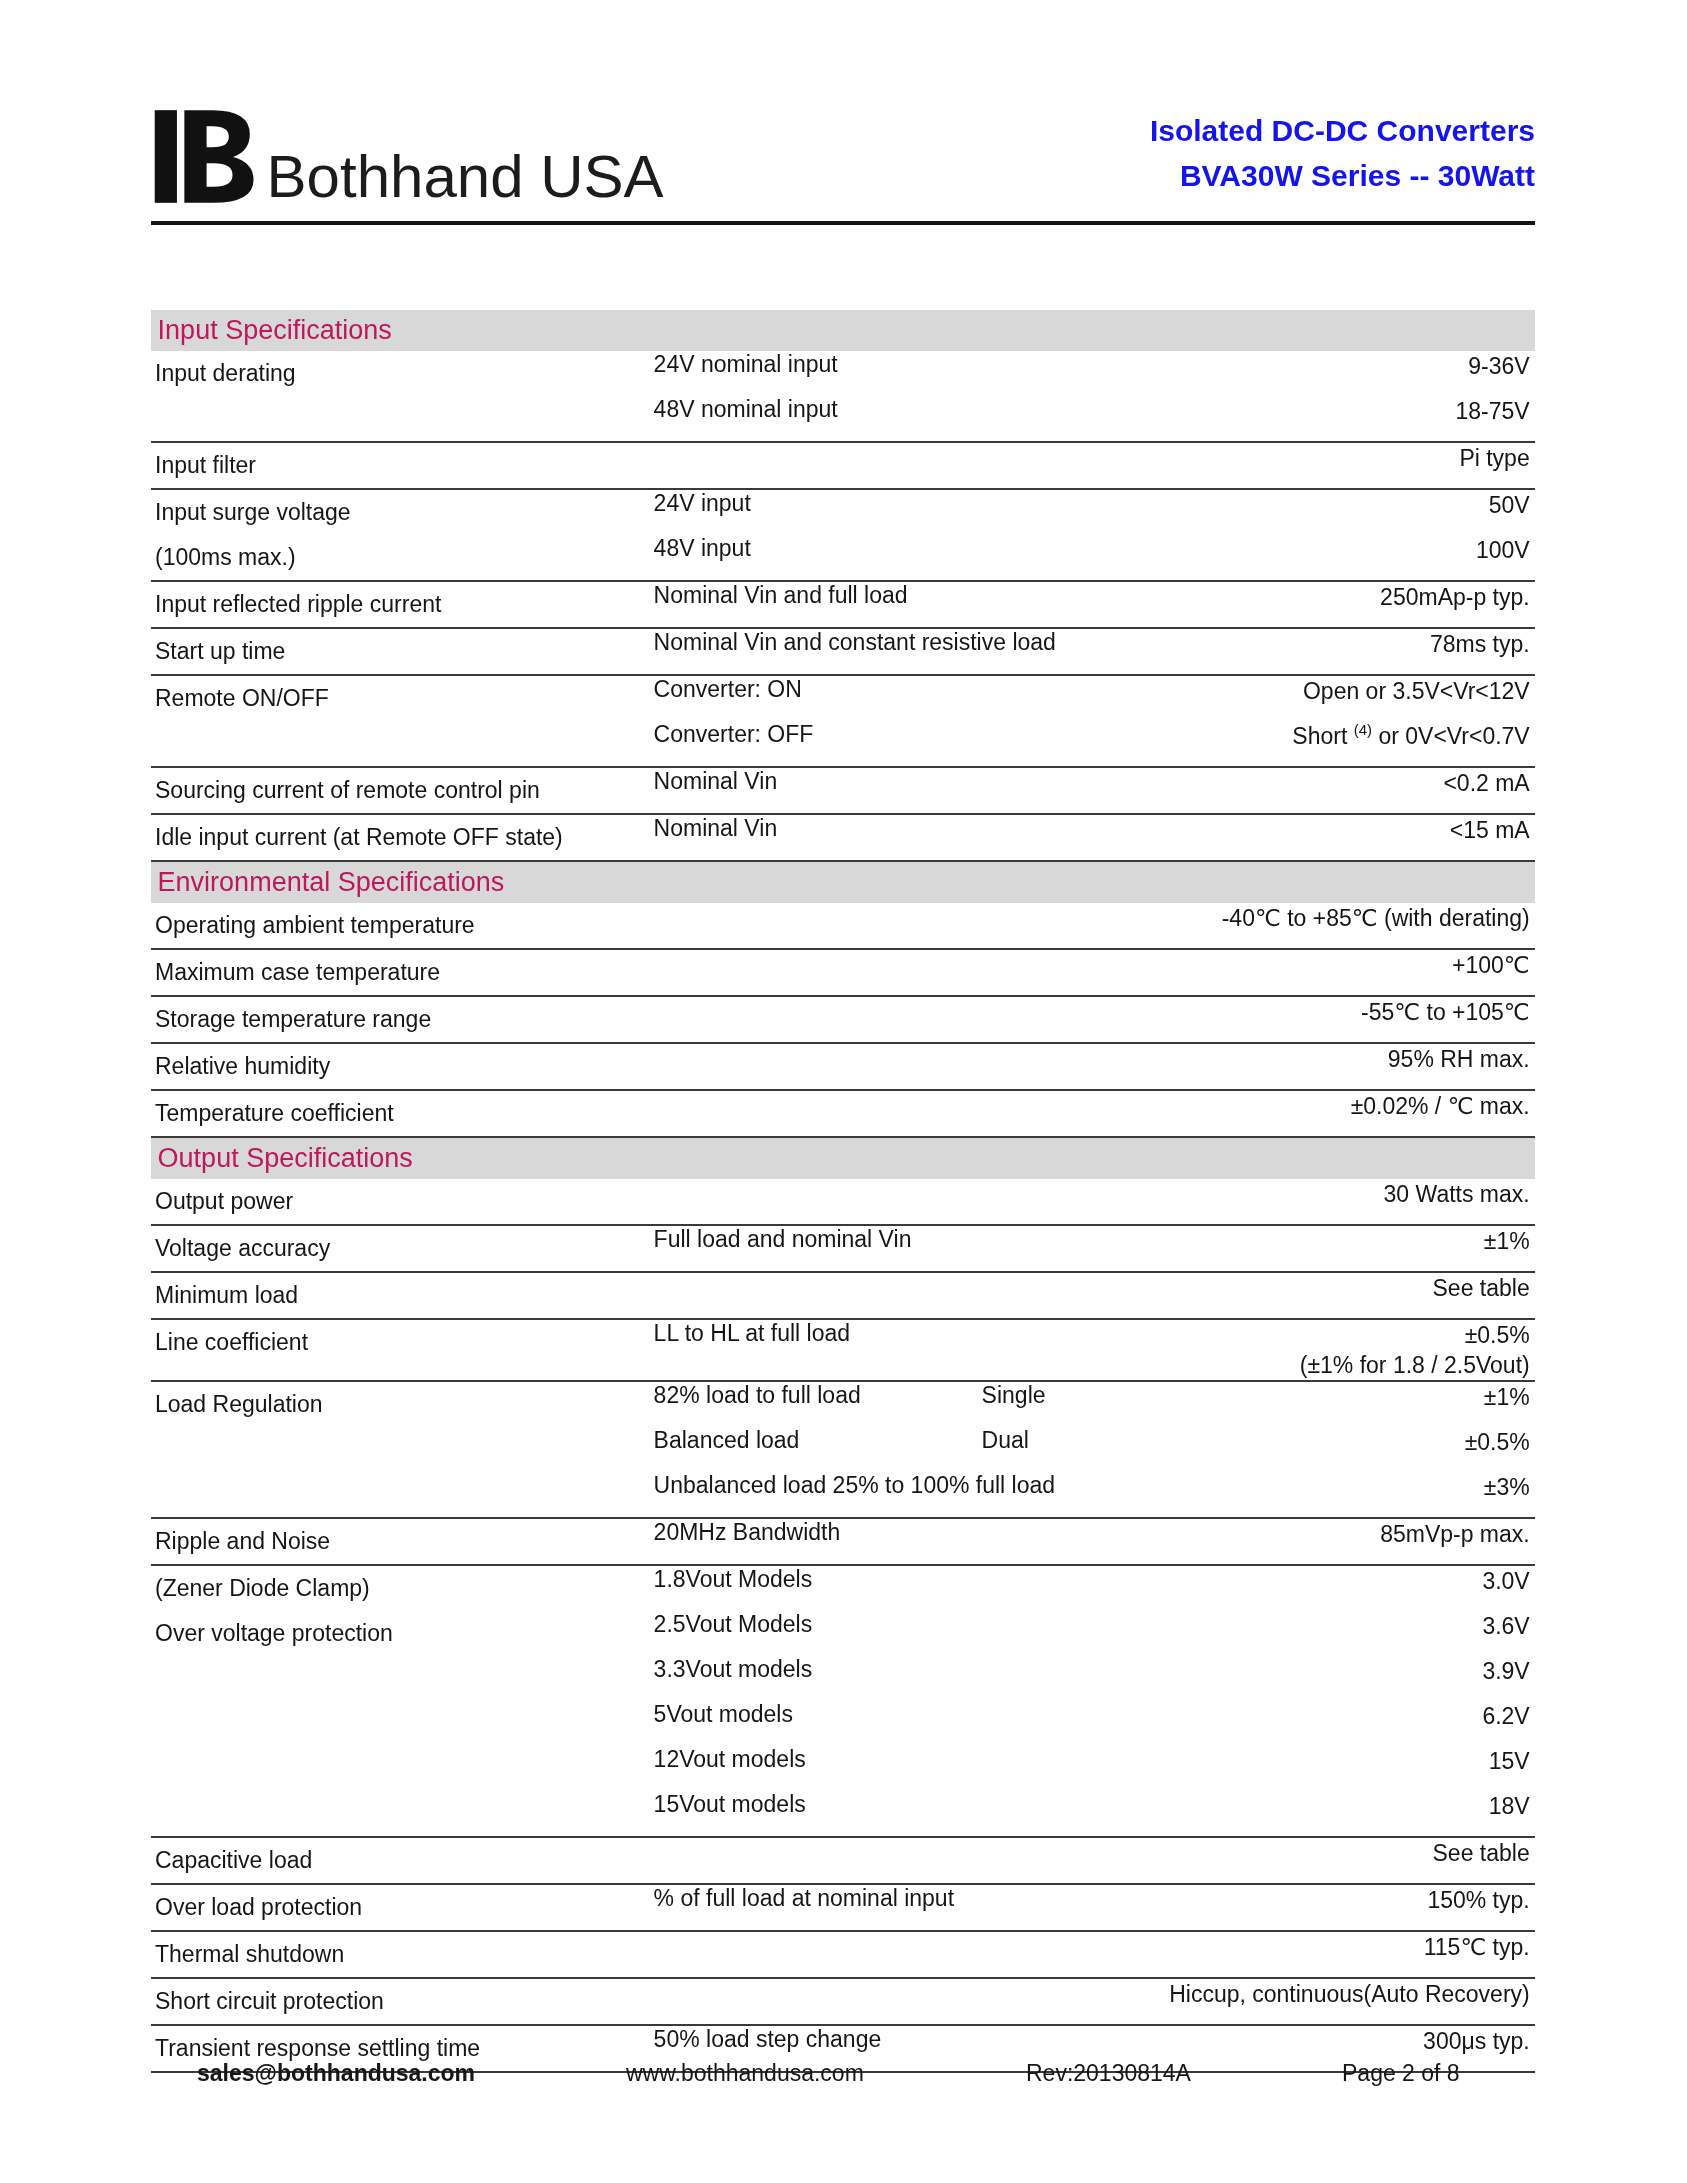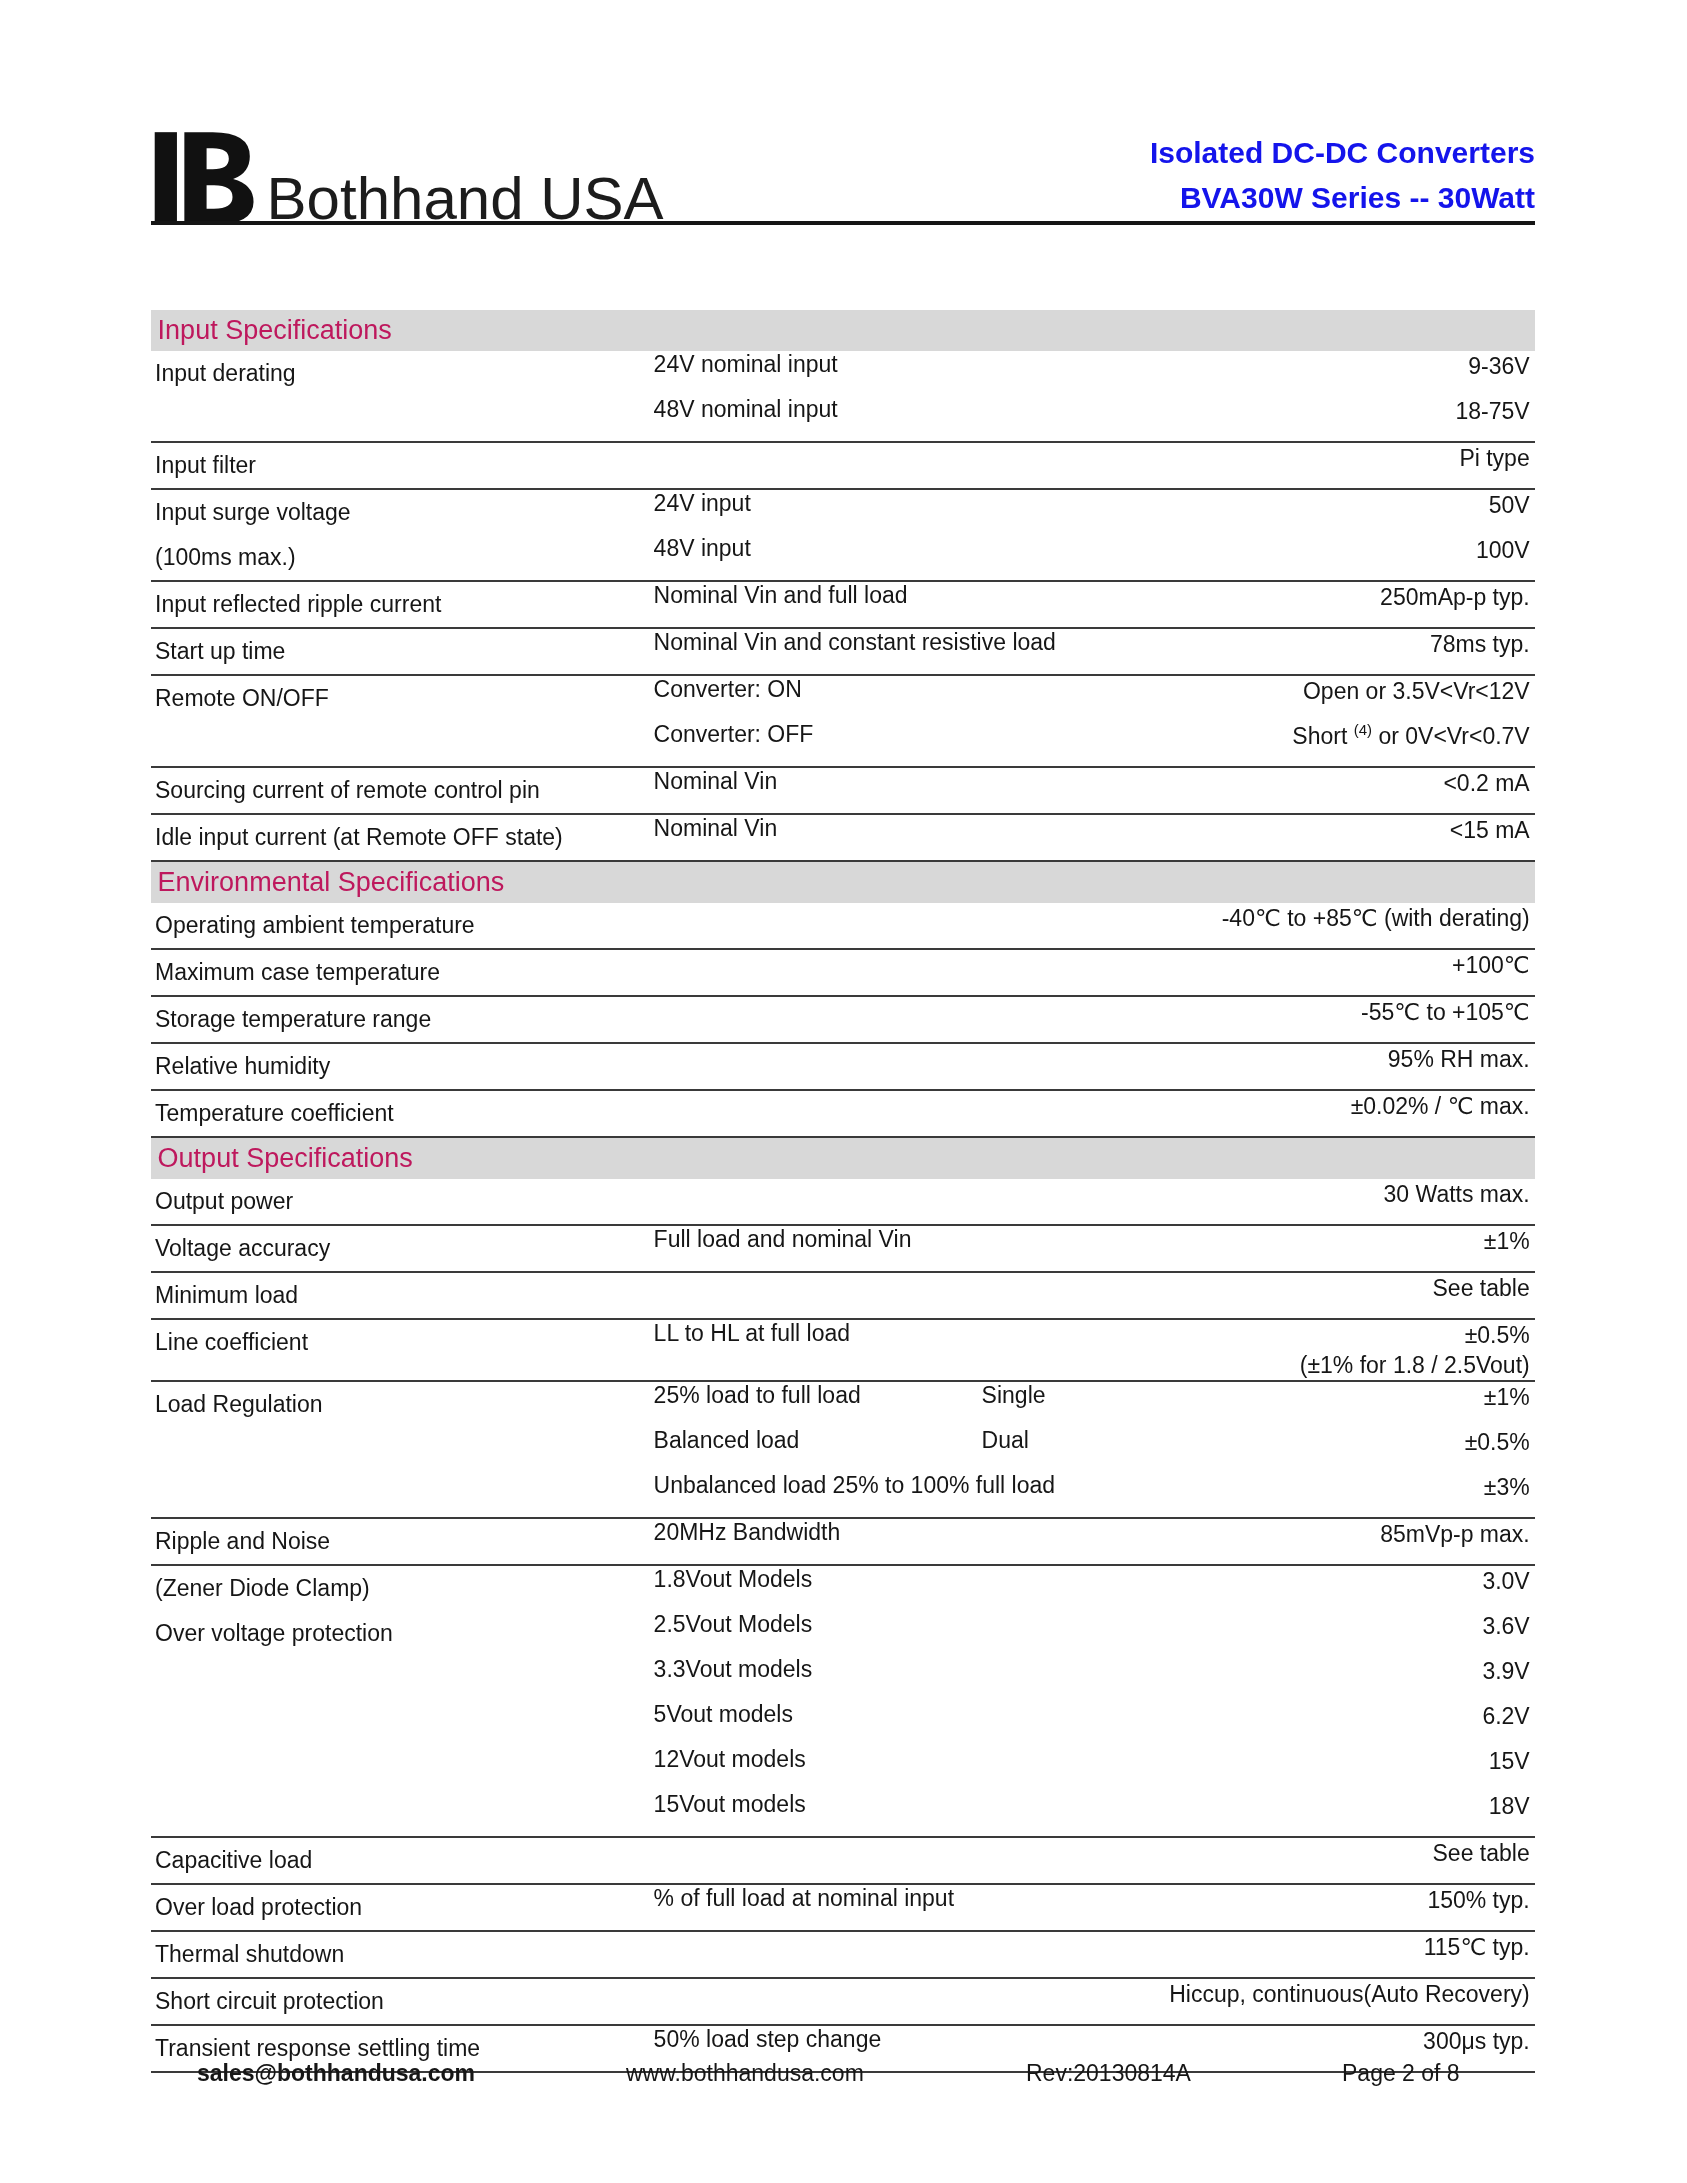--- a/index.html
+++ b/index.html
@@ -8,21 +8,21 @@
     width: 1687px; height: 2183px;
     background: #ffffff;
     font-family: "Liberation Sans", "DejaVu Sans", sans-serif;
     color: #161616;
     position: relative;
     --accent: #1414eb;
   }
 
   
   .page-header {
-    position: absolute; left: 151px; top: 130px; width: 1384px;
+    position: absolute; left: 151px; top: 108px; width: 1384px;
     display: flex; justify-content: space-between; align-items: flex-end;
   }
   .brand { display: flex; align-items: flex-end; gap: 10.6px; }
   .logo { width: 105px; height: 97px; }
   .logo svg { width: 100%; height: 100%; display: block; }
   .company { font-size: 60px; line-height: 0.95; color: #1c1c1c; letter-spacing: 0px; }
   .doc-title { text-align: right; font-weight: bold; color: var(--accent); font-size: 30px; line-height: 1.5; padding-bottom: 6.6px; }
   .header-rule { position: absolute; left: 151px; top: 221px; width: 1384px; height: 4px; background: #151515; border: none; margin: 0; }
 
   
@@ -316,21 +316,21 @@
           </span>
         </div>
       </div>
     </div>
     <div class="group">
       <div class="label center">
         <div class="label-line">Load Regulation</div>
       </div>
       <div class="entries">
         <div class="entry">
-          <span class="cond">25% load to full load</span>
+          <span class="cond">82% load to full load</span>
           <span class="mid">Single</span>
           <span class="value">
             <div>±1%</div>
           </span>
         </div>
         <div class="entry">
           <span class="cond">Balanced load</span>
           <span class="mid">Dual</span>
           <span class="value">
             <div>±0.5%</div>

